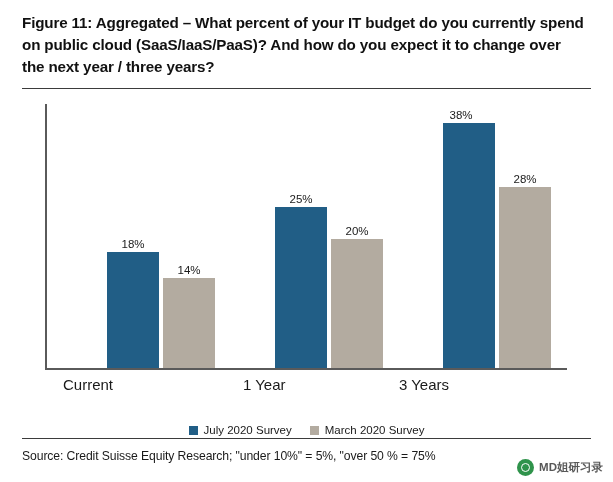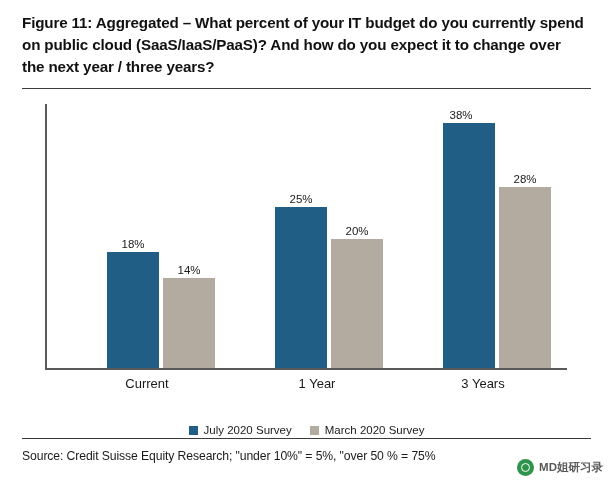--- a/index.html
+++ b/index.html
@@ -90,22 +90,21 @@
     position: absolute;
     width: 100%;
     text-align: center;
     font-size: 11.5px;
     color: #1a1a1a;
     white-space: nowrap;
   }
   .cat-label {
     position: absolute;
     top: 280px;
-    text-align: center;
-    font-size: 13px;
+    font-size: 15px;
     color: #1a1a1a;
   }
   .legend {
     position: absolute;
     left: 0;
     top: 308px;
     width: 569px;
     display: flex;
     justify-content: center;
     align-items: center;
@@ -204,21 +203,21 @@
       </div>
 
       <div class="group" style="left:186px; width:168px;">
         <div class="bars">
           <div class="bar" style="left:44px; width:52px; height:161px; background:#215E86;"></div>
           <div class="bar-label" style="left:44px; width:52px; bottom:163px;">25%</div>
 
           <div class="bar" style="left:100px; width:52px; height:129px; background:#B3ABA0;"></div>
           <div class="bar-label" style="left:100px; width:52px; bottom:131px;text-align:center;">20%</div>
         </div>
-        <div class="cat-label" style="left:2px; width:168px;">1 Year</div>
+        <div class="cat-label" style="left:12px; width:168px;">1 Year</div>
       </div>
 
       <div class="group" style="left:354px; width:168px;">
         <div class="bars">
           <div class="bar" style="left:44px; width:52px; height:245px; background:#215E86;"></div>
           <div class="bar-label" style="left:36px; width:52px; bottom:247px;">38%</div>
 
           <div class="bar" style="left:100px; width:52px; height:181px; background:#B3ABA0;"></div>
           <div class="bar-label" style="left:100px; width:52px; bottom:183px;">28%</div>
         </div>

